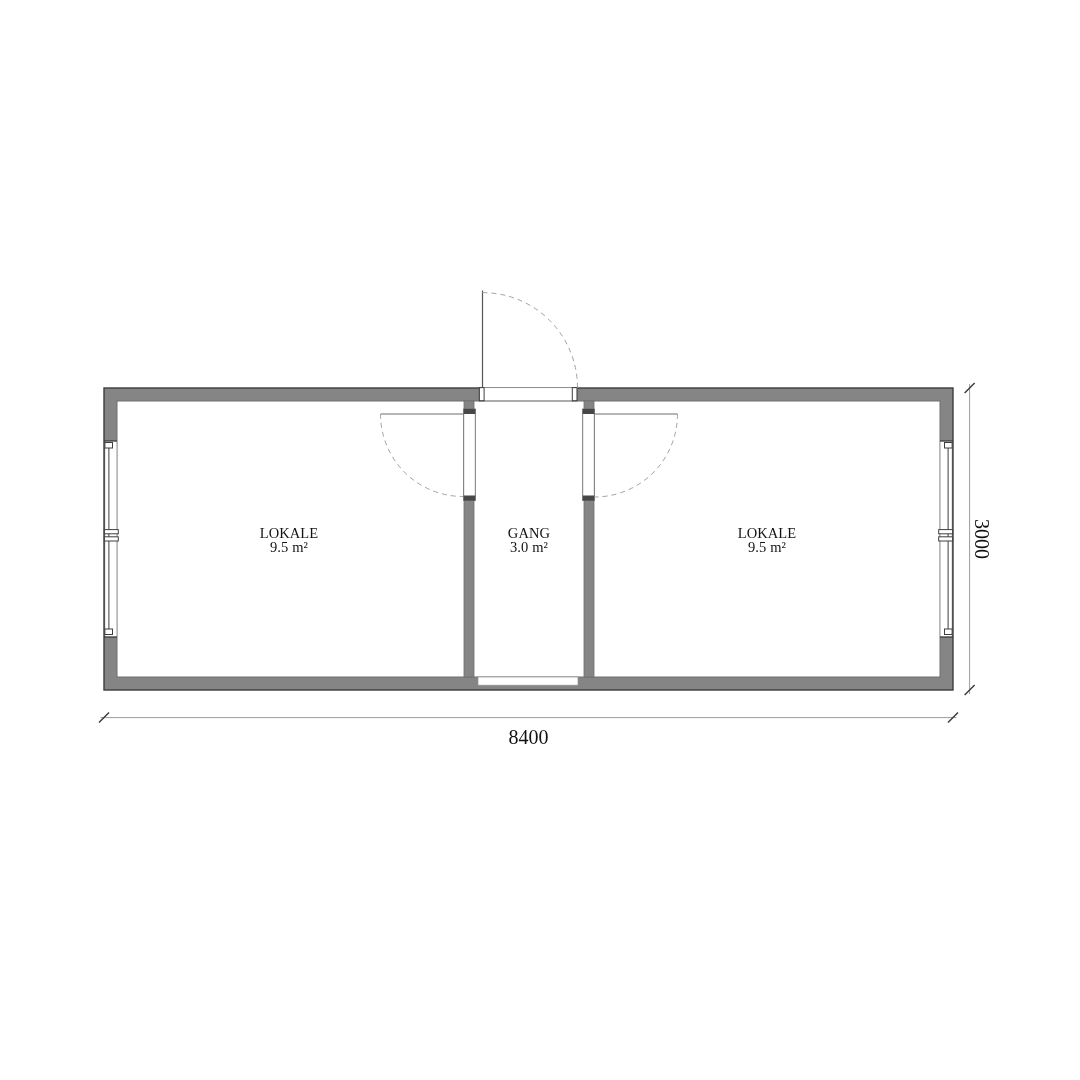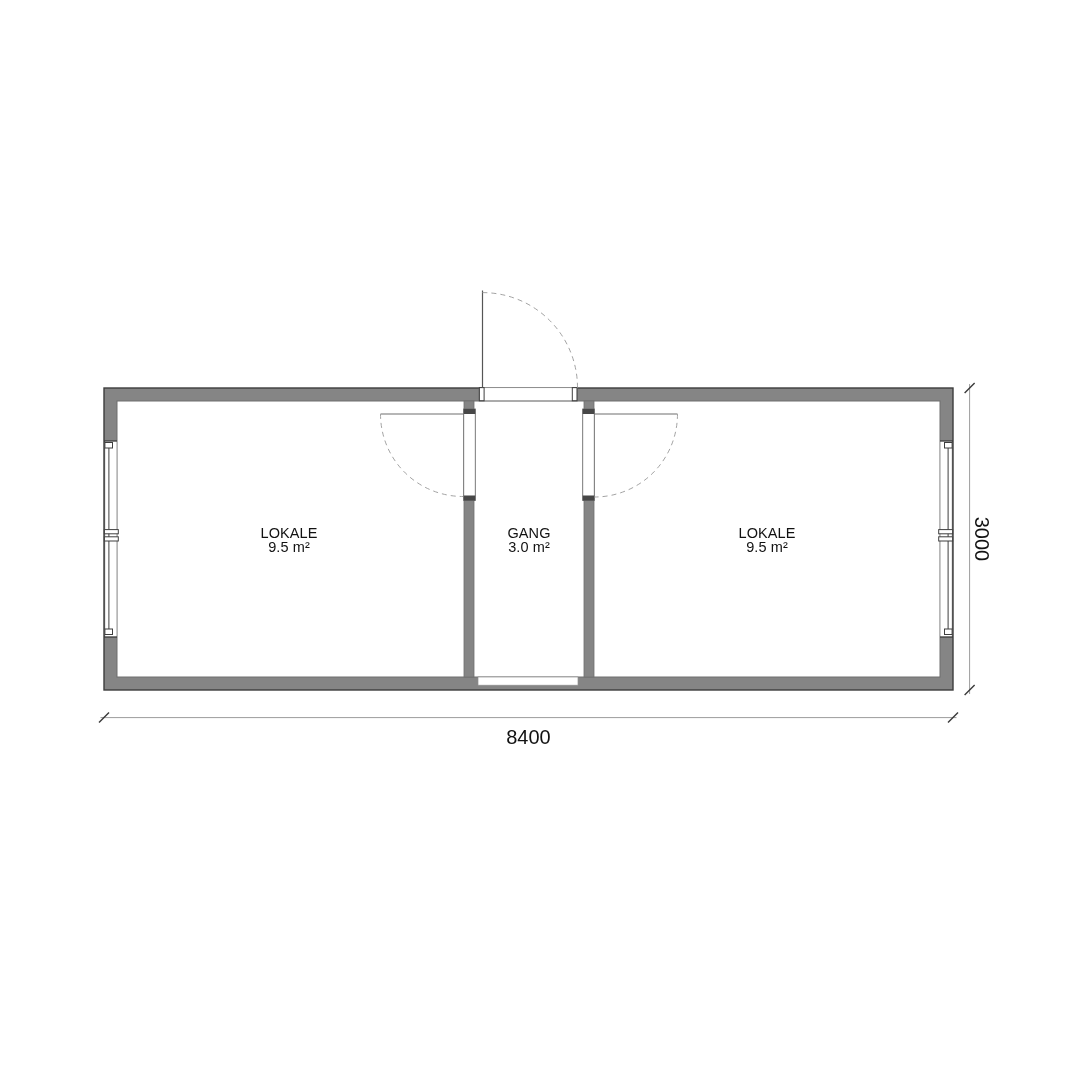--- a/index.html
+++ b/index.html
@@ -1,20 +1,20 @@
 <!DOCTYPE html>
 <html style="--c-background: #ffffff; --c-wall: #858585; --c-outline: #3d3d3d; --c-inner_line: #6e6e6e; --c-frame: #3f3f3f; --c-jamb: #474747; --c-leaf: #6f6f6f; --c-dash: #a3a3a3; --c-dim_line: #9c9c9c; --c-dim_tick: #3a3a3a; --c-text: #121212;"><head>
 <meta charset="utf-8">
 <style>
   html,body{margin:0;padding:0;background:#ffffff;}
   .canvas{
     position:relative;
     width:1080px;height:784px;
     background:var(--c-background,#ffffff);
-    font-family:Liberation Sans, sans-serif;
+    font-family:Liberation Serif, serif;
     overflow:hidden;
   }
   svg{position:absolute;left:0;top:0;}
 
   
   .wall-fill{fill:var(--c-wall,#858585);}
   .outer-outline{stroke:var(--c-outline,#3d3d3d);stroke-width:1.4;}
   .inner-outline{fill:#ffffff;stroke:var(--c-inner_line,#6e6e6e);stroke-width:1;}
   .thin-gray{stroke:var(--c-inner_line,#6e6e6e);stroke-width:0.8;}
   .frame-line{stroke:var(--c-frame,#3f3f3f);stroke-width:1;fill:#ffffff;}

